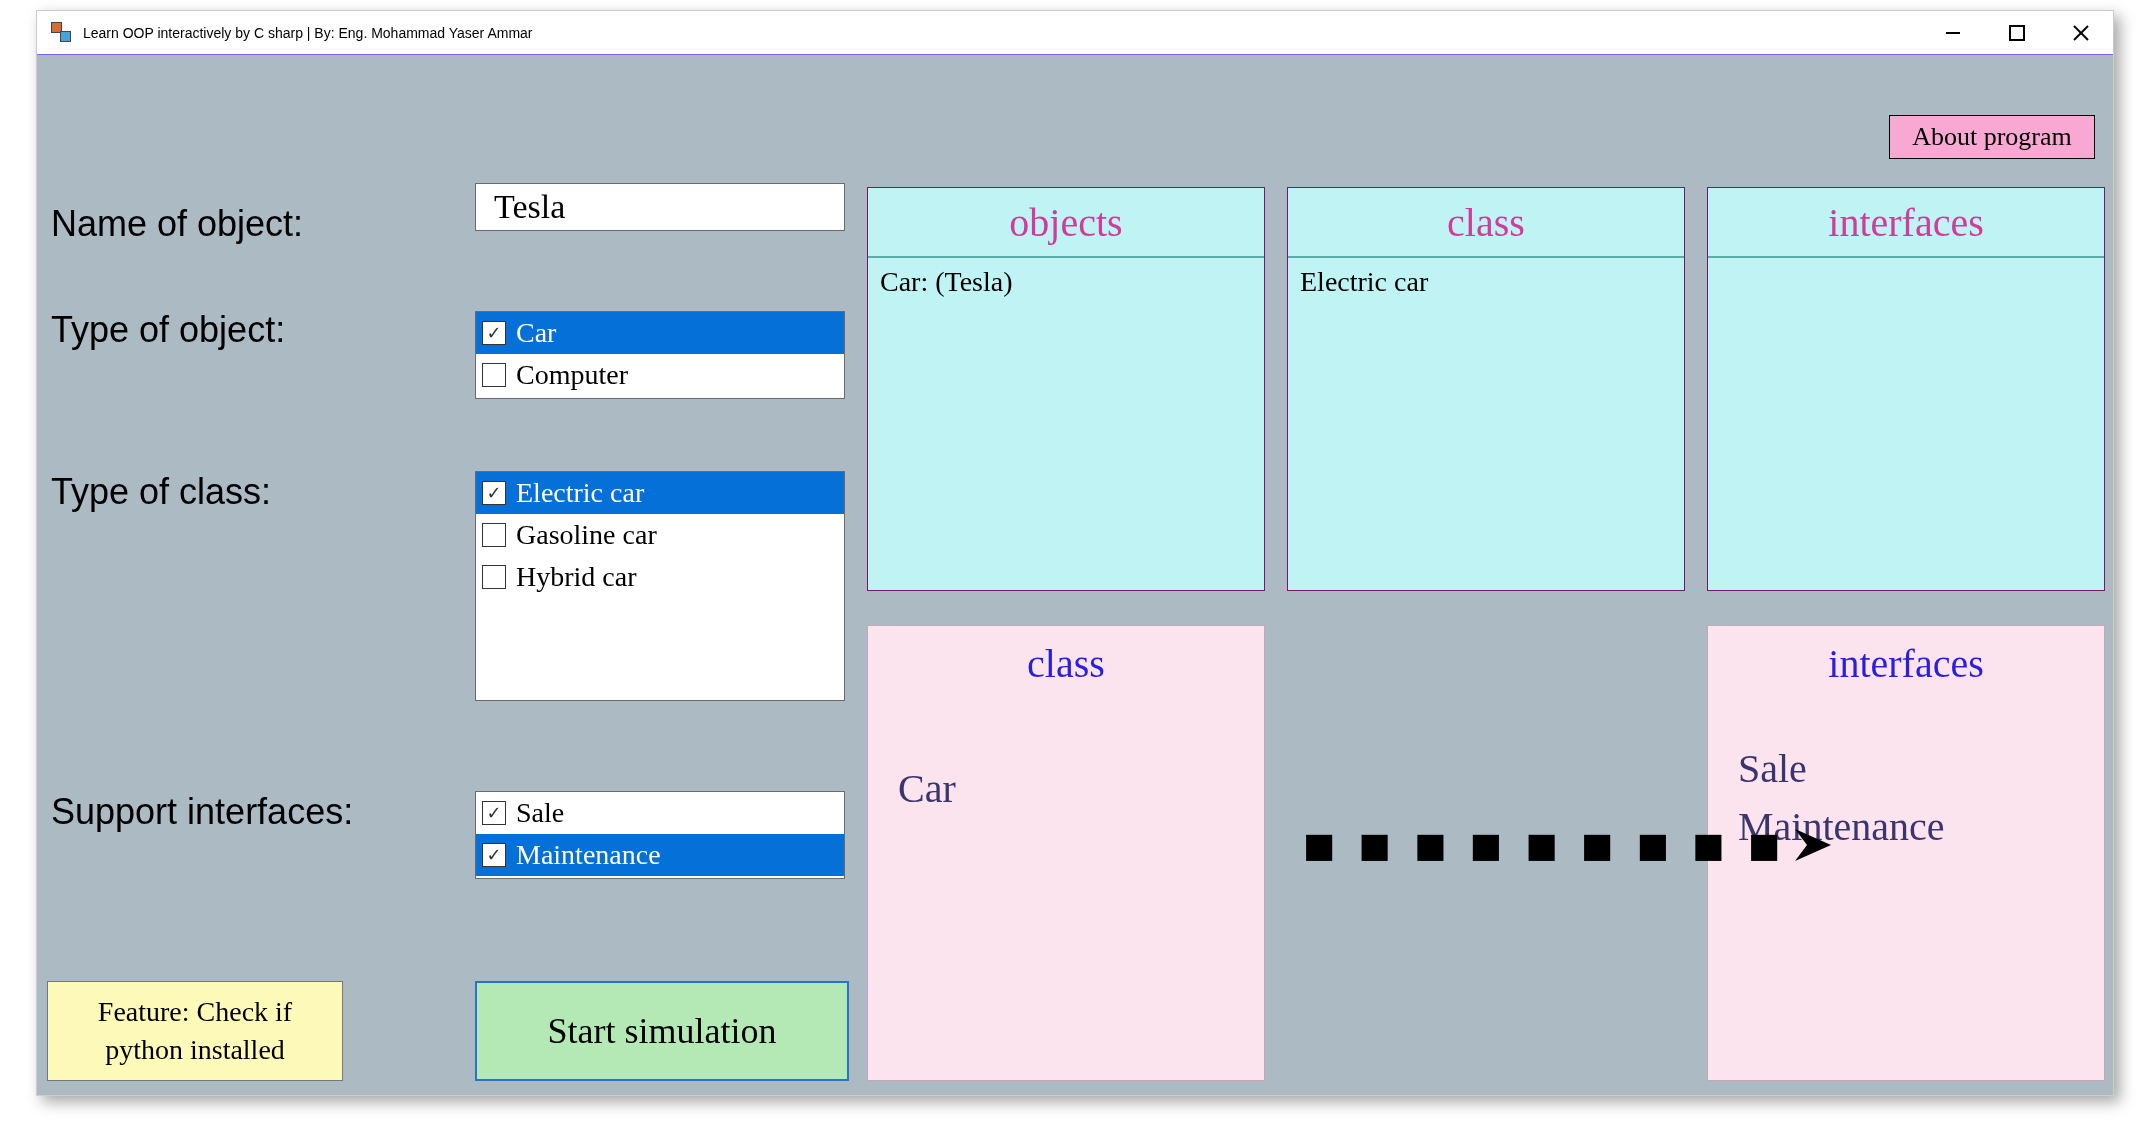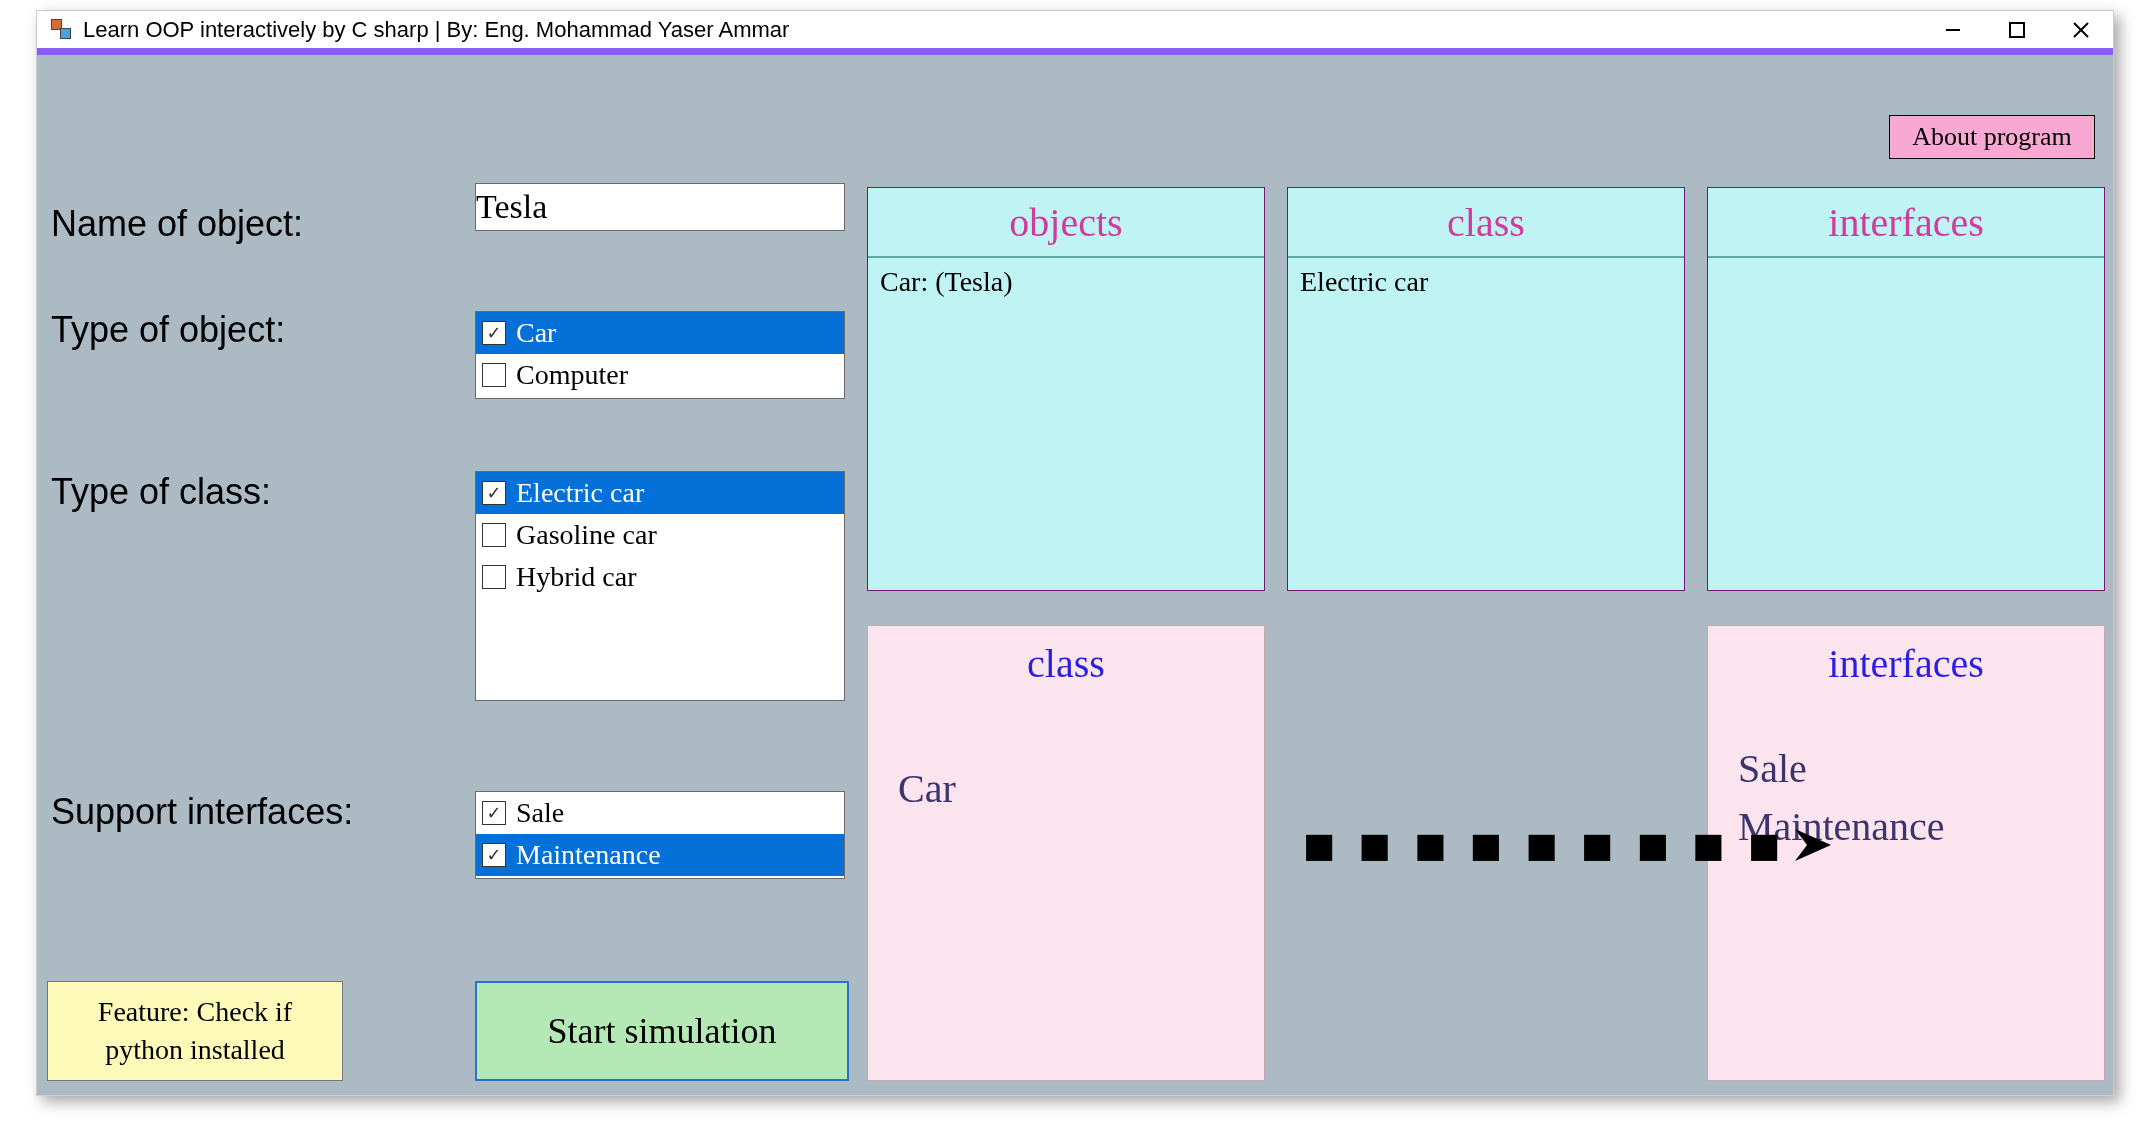--- a/index.html
+++ b/index.html
@@ -16,24 +16,24 @@
     width: 2078px; height: 1086px;
     background: #ffffff;
     border: 1px solid #ccc;
     box-shadow: 6px 6px 14px rgba(0,0,0,0.35);
   }
   
   .titlebar {
     position: absolute;
     left:0; top:0; right:0; height:44px;
     background:#ffffff;
-    border-bottom:7px solid #8b5cf6;
+    border-bottom:1px solid #8b5cf6;
     display:flex; align-items:center;
     font-family: "Segoe UI", Tahoma, sans-serif;
-    font-size: 22px;
+    font-size: 14px;
     color:#000;
   }
   .titlebar .app-icon {
     width:22px; height:22px; margin:0 10px 0 14px;
     position:relative;
   }
   .titlebar .app-icon .sq {
     position:absolute; width:11px; height:11px; border:1px solid #444;
   }
   .titlebar .app-icon .sq.a { left:0; top:0; background:#d96b36; }
@@ -60,21 +60,21 @@
   }
   
   .textbox {
     position:absolute;
     left:438px; top:128px;
     width:370px; height:48px;
     background:#fff;
     border:1px solid #6b6b6b;
     font-size:34px;
     color:#000;
-    padding:2px 0;
+    padding:2px 18px;
     font-family:"Comic Sans MS", cursive;
   }
   
   .clbox {
     position:absolute;
     left:438px;
     width:370px;
     background:#fff;
     border:1px solid #6b6b6b;
   }

